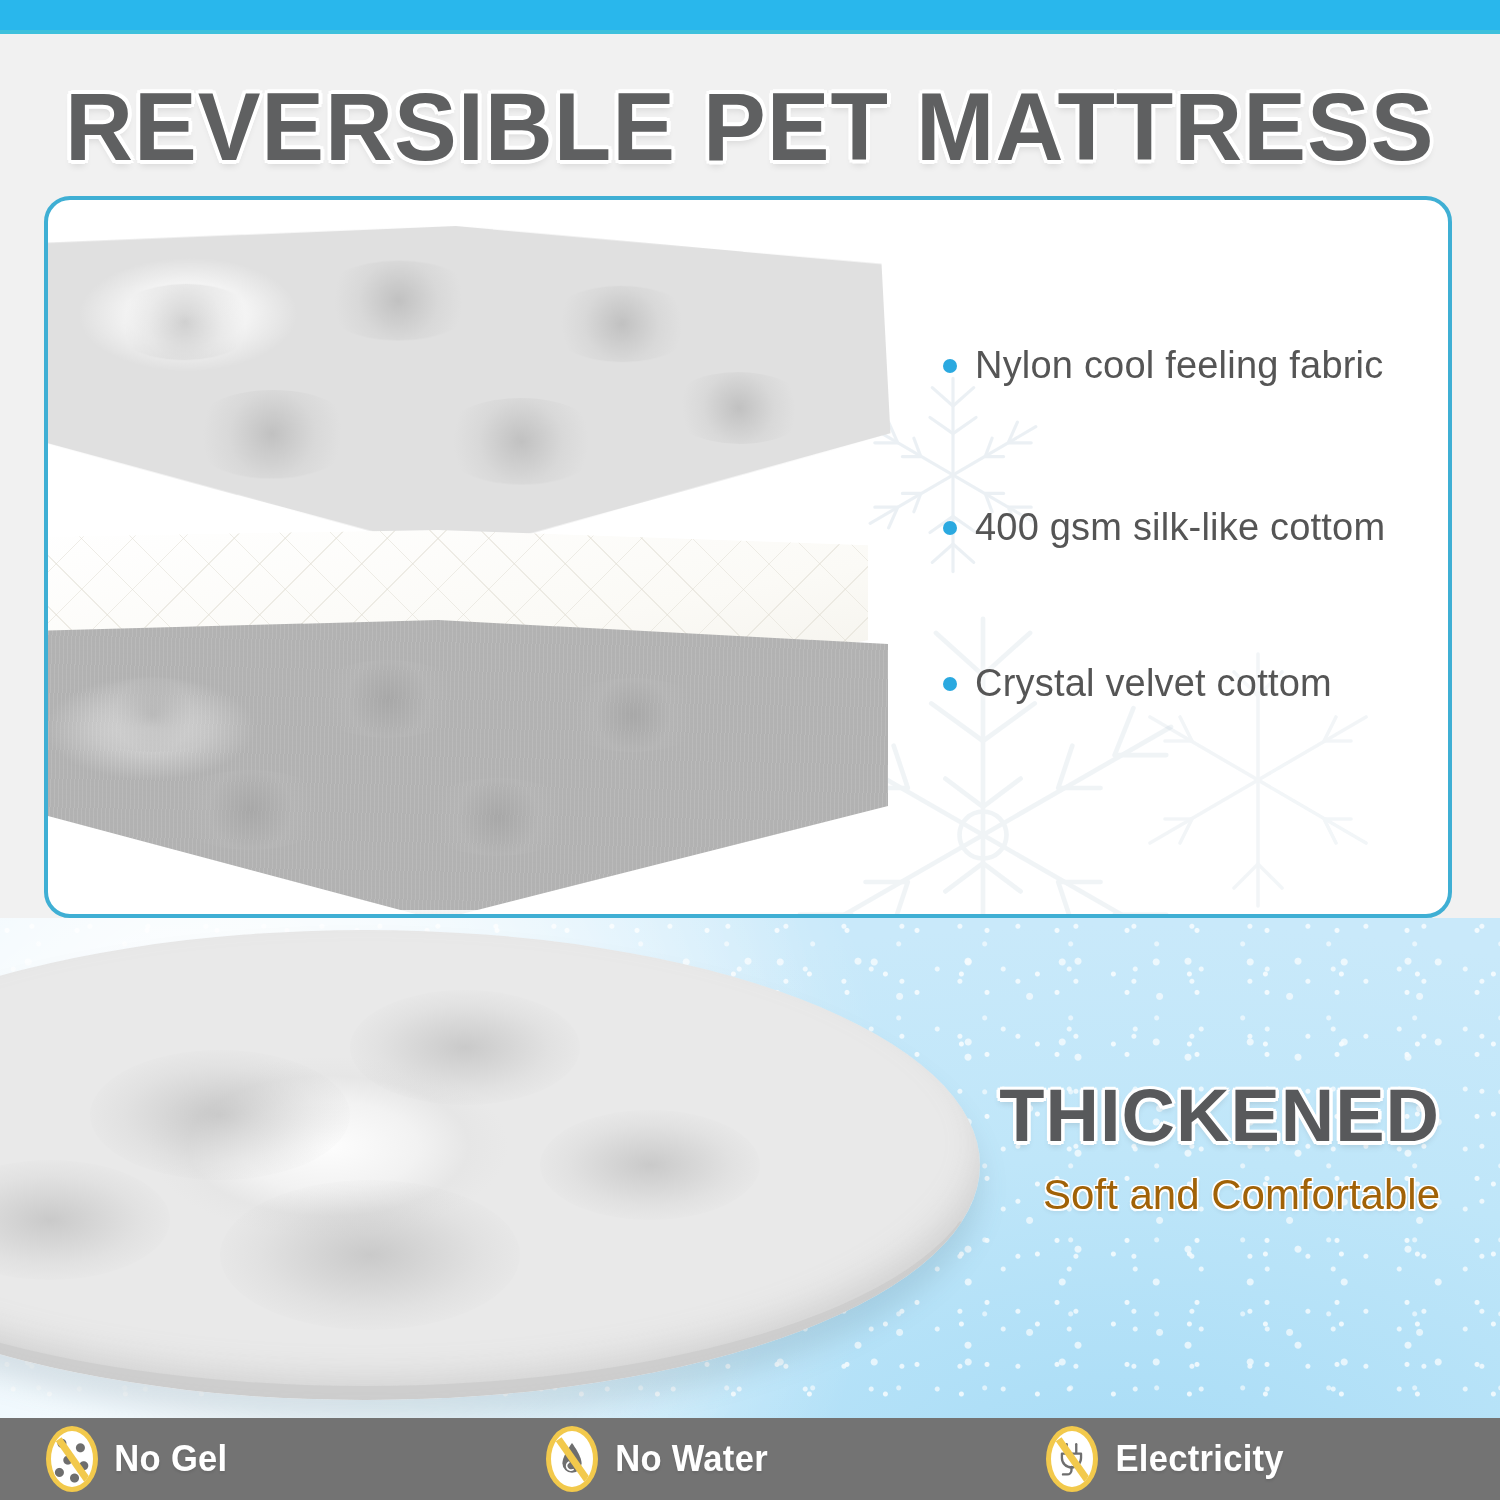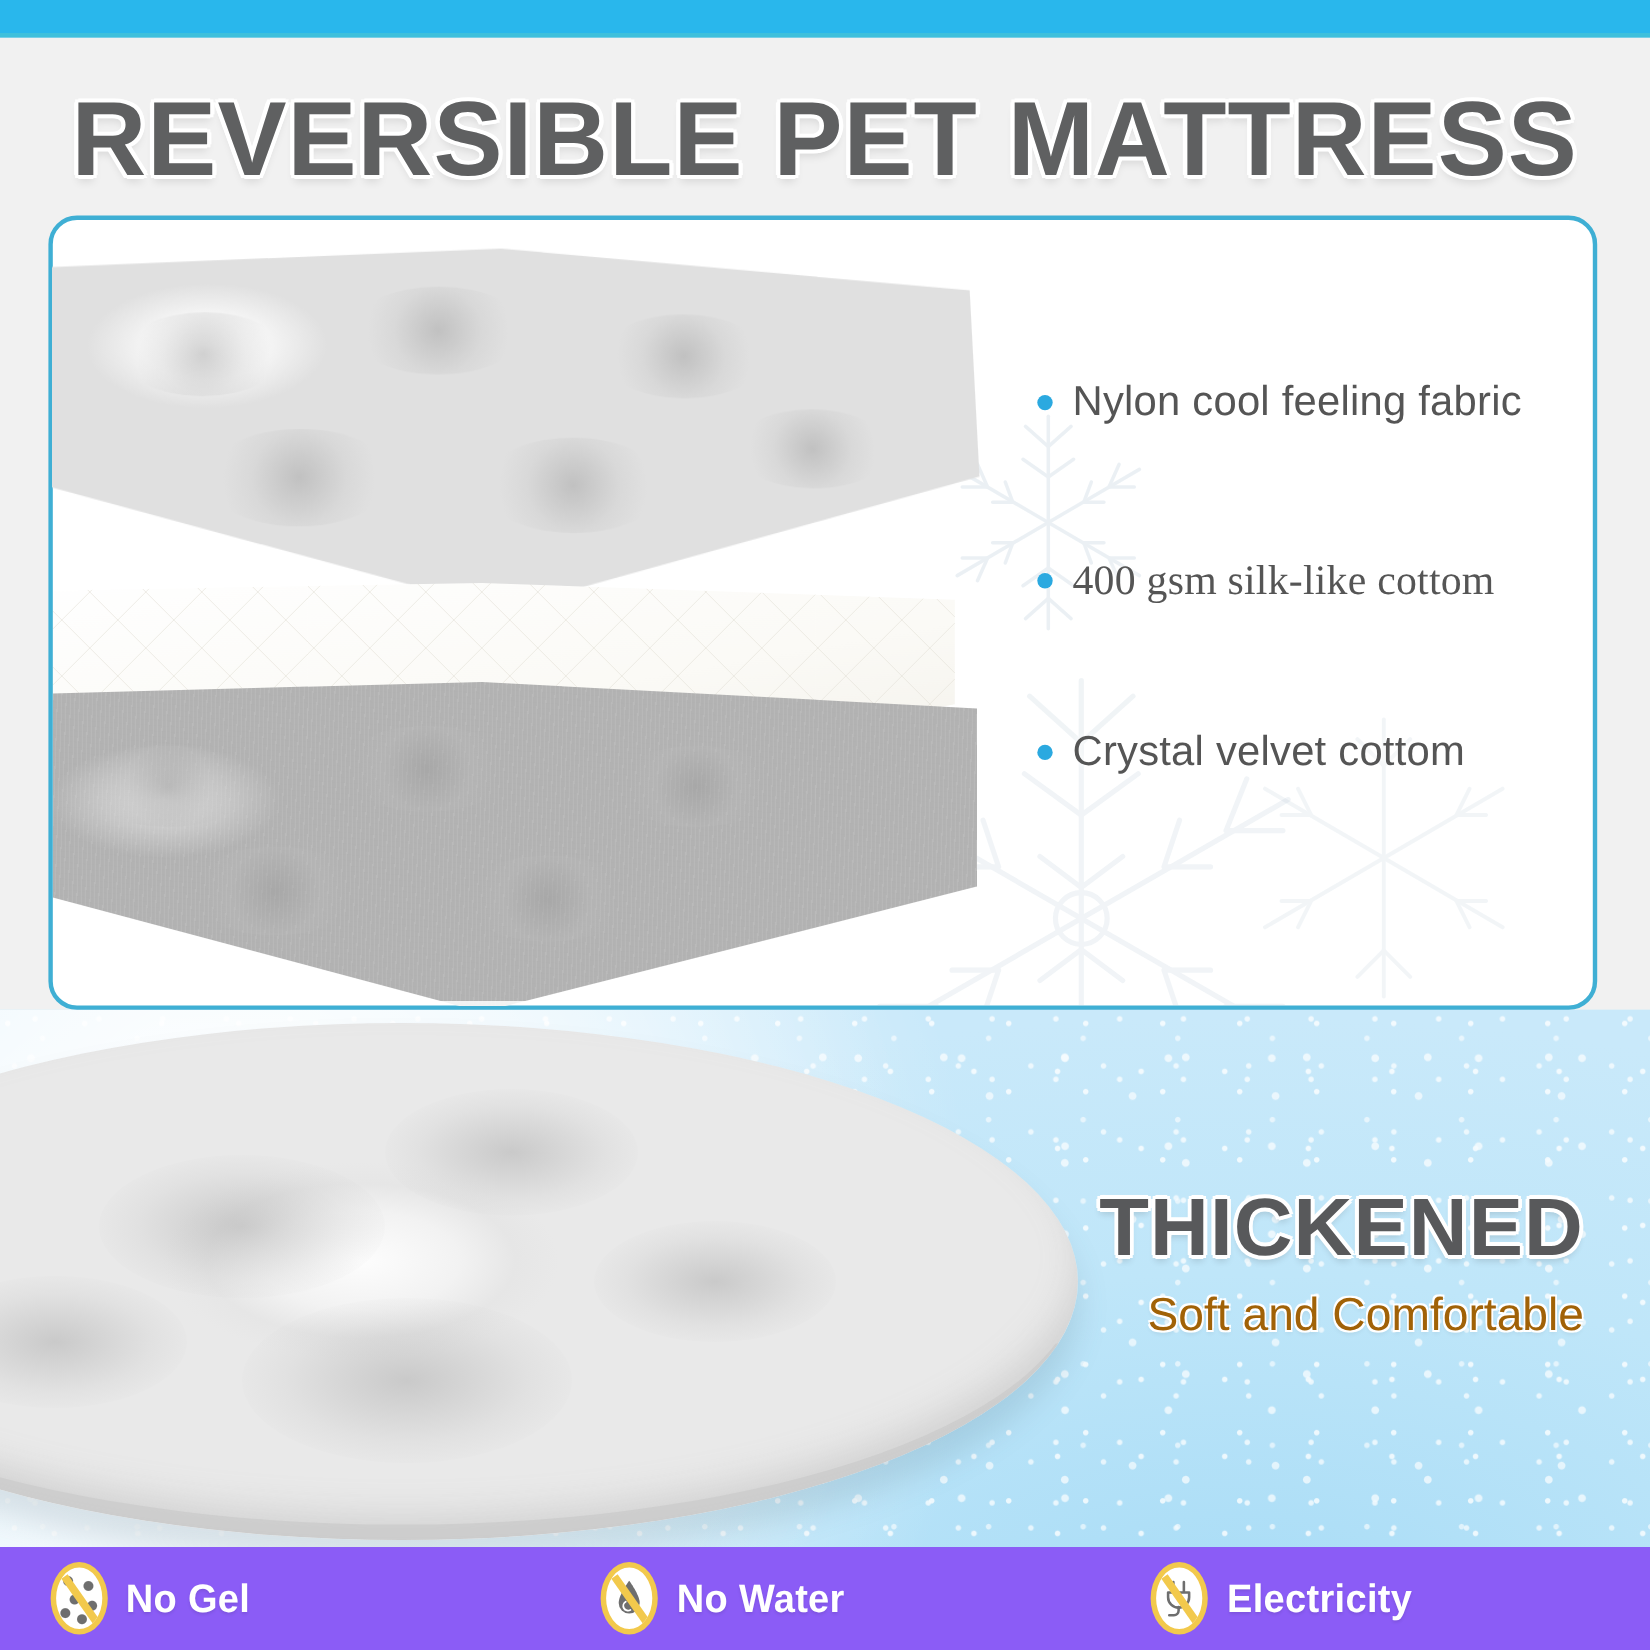--- a/index.html
+++ b/index.html
@@ -185,21 +185,21 @@
   
   .bullets { position: absolute; left: 895px; top: 0; width: 520px; height: 722px; }
   .bullet-row {
     position: absolute;
     display: flex;
     align-items: center;
     gap: 18px;
     white-space: nowrap;
   }
   .bullet-row.b0 { top: 144px; }
-  .bullet-row.b1 { top: 306px; font-family: Liberation Serif, serif; }
+  .bullet-row.b1 { top: 306px; }
   .bullet-row.b2 { top: 462px; }
   .bullet-dot {
     width: 14px; height: 14px;
     border-radius: 50%;
     background: #2BA9E0;
     flex: 0 0 auto;
   }
   .bullet-text {
     font-size: 38px;
     color: #555555;
@@ -270,22 +270,22 @@
       -1.5px  1.5px 0 #ffffff, 1.5px  1.5px 0 #ffffff,
        0 3px 5px rgba(0,0,0,.10);
   }
 
   
   .feature-bar {
     position: absolute;
     left: 0;
     bottom: 0;
     width: 1500px;
-    height: 94px;
-    background: #8b5cf6;
+    height: 82px;
+    background: #737373;
     display: flex;
     align-items: center;
   }
   .feature-item {
     flex: 1 1 0;
     display: flex;
     align-items: center;
     justify-content: flex-start;
     gap: 14px;
     padding-left: 46px;

